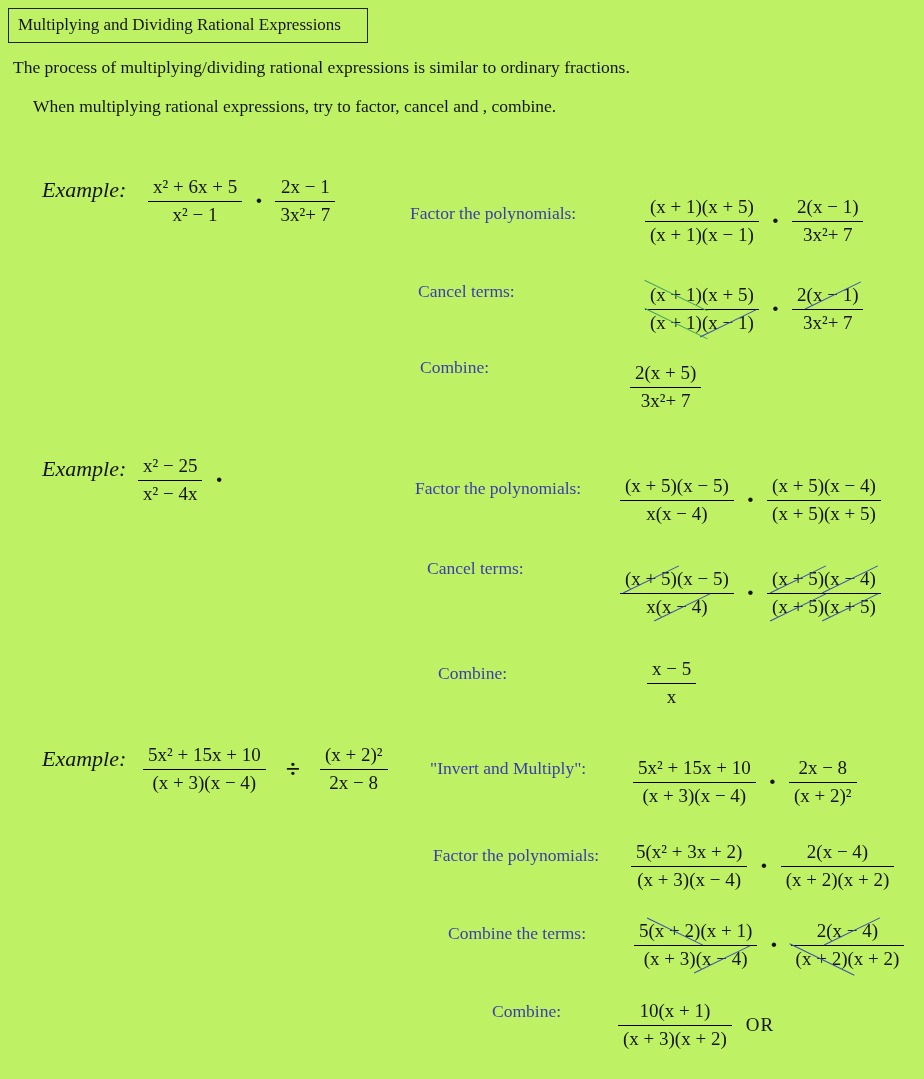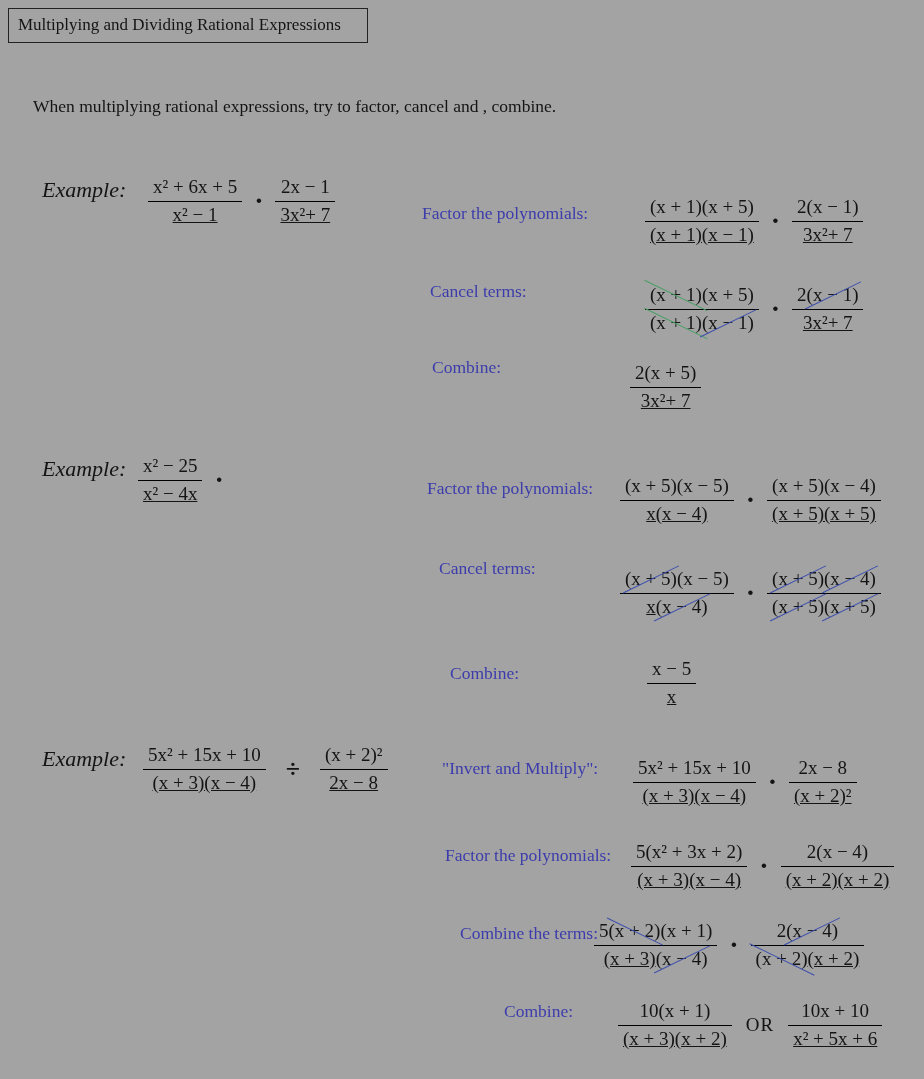--- a/index.html
+++ b/index.html
@@ -1,33 +1,33 @@
 <!DOCTYPE html>
 <html><head>
 <meta charset="utf-8">
 <style>
   html,body{margin:0;padding:0;background:#ffffff;}
   .page{
-    position:relative;width:924px;height:1079px;background:#a3a3a3;
+    position:relative;width:924px;height:1079px;background:#bef264;
     font-family:"Liberation Serif","DejaVu Serif",serif;color:#141414;overflow:hidden;
   }
   .title-box{
     position:absolute;left:8px;top:8px;border:1.5px solid #222;
     padding:6px 26px 7px 9px;font-size:17px;white-space:nowrap;
   }
   .intro{position:absolute;left:13px;top:57px;font-size:17.5px;white-space:nowrap;}
   .tip{position:absolute;left:33px;font-size:17.5px;white-space:nowrap;}
   .tip1{top:96px;}
   .tip2{top:118px;}
   .exlbl{position:absolute;font-style:italic;font-size:22px;white-space:nowrap;}
-  .lbl{position:absolute;color:#3c3cac;font-size:17.5px;white-space:nowrap;margin-left:12px;}
+  .lbl{position:absolute;color:#3c3cac;font-size:17.5px;white-space:nowrap;}
   .math{position:absolute;display:flex;align-items:center;gap:12px;font-size:19px;line-height:22px;}
   .frac{display:inline-block;text-align:center;white-space:nowrap;}
   .num{display:block;border-bottom:1.5px solid #000;padding:0 5px 3px;}
-  .den{display:block;padding:2px 5px 0;text-decoration:underline;}
+  .den{display:block;padding:2px 5px 0;}
   .op{font-weight:700;font-size:28px;line-height:10px;}
   .op.div{font-size:26px;line-height:20px;margin:0 8px;}
   .or{font-size:19px;letter-spacing:1px;margin:0 2px;}
   
   .cxl{position:relative;display:inline-block;}
   .cxl::after{
     content:"";position:absolute;left:-5px;right:-5px;top:50%;height:0;
     border-top:1.7px solid #3d4fae;
   }
   .cxl.fw::after{transform:rotate(-26deg);}
@@ -36,20 +36,21 @@
   .cxl.tall::after{left:-10px;right:-10px;}
 </style>
 </head>
 <body>
 
 <div class="page">
 
   <div class="title-box">
     <span>Multiplying and Dividing Rational Expressions</span>
   </div>
+  <div class="intro">The process of multiplying/dividing rational expressions is similar to ordinary fractions.</div>
   <div class="tip tip1">When multiplying rational expressions, try to factor, cancel and , combine.</div>
 
   <div class="exlbl" style="left:42px;top:177px">Example:</div>
 
   <div class="math" style="left:148px;top:176px">
     <span class="frac">
       <span class="num">x² + 6x + 5</span>
       <span class="den">x² − 1</span>
     </span>
     <span class="op">·</span>
@@ -171,38 +172,34 @@
       <span class="den">(x + 3)(x − 4)</span>
     </span>
     <span class="op">·</span>
     <span class="frac">
       <span class="num">2(x − 4)</span>
       <span class="den">(x + 2)(x + 2)</span>
     </span>
   </div>
 
   <div class="lbl" style="left:448px;top:923px">Combine the terms:</div>
-  <div class="math" style="left:594px;top:920px">
+  <div class="math" style="left:634px;top:920px">
     <span class="frac">
       <span class="num"><span>5</span><span class="cxl bw">(x + 2)</span><span>(x + 1)</span></span>
       <span class="den"><span>(x + 3)</span><span class="cxl fw">(x − 4)</span></span>
     </span>
     <span class="op">·</span>
     <span class="frac">
       <span class="num"><span>2</span><span class="cxl fw">(x − 4)</span></span>
       <span class="den"><span class="cxl bw tall">(x + 2)</span><span>(x + 2)</span></span>
     </span>
   </div>
 
   <div class="lbl" style="left:492px;top:1001px">Combine:</div>
   <div class="math" style="left:618px;top:1000px">
     <span class="frac">
       <span class="num">10(x + 1)</span>
       <span class="den">(x + 3)(x + 2)</span>
     </span>
     <span class="or">OR</span>
-    <span class="frac">
-      <span class="num">10x + 10</span>
-      <span class="den">x² + 5x + 6</span>
-    </span>
   </div>
 
 </div>
 
 </body></html>

